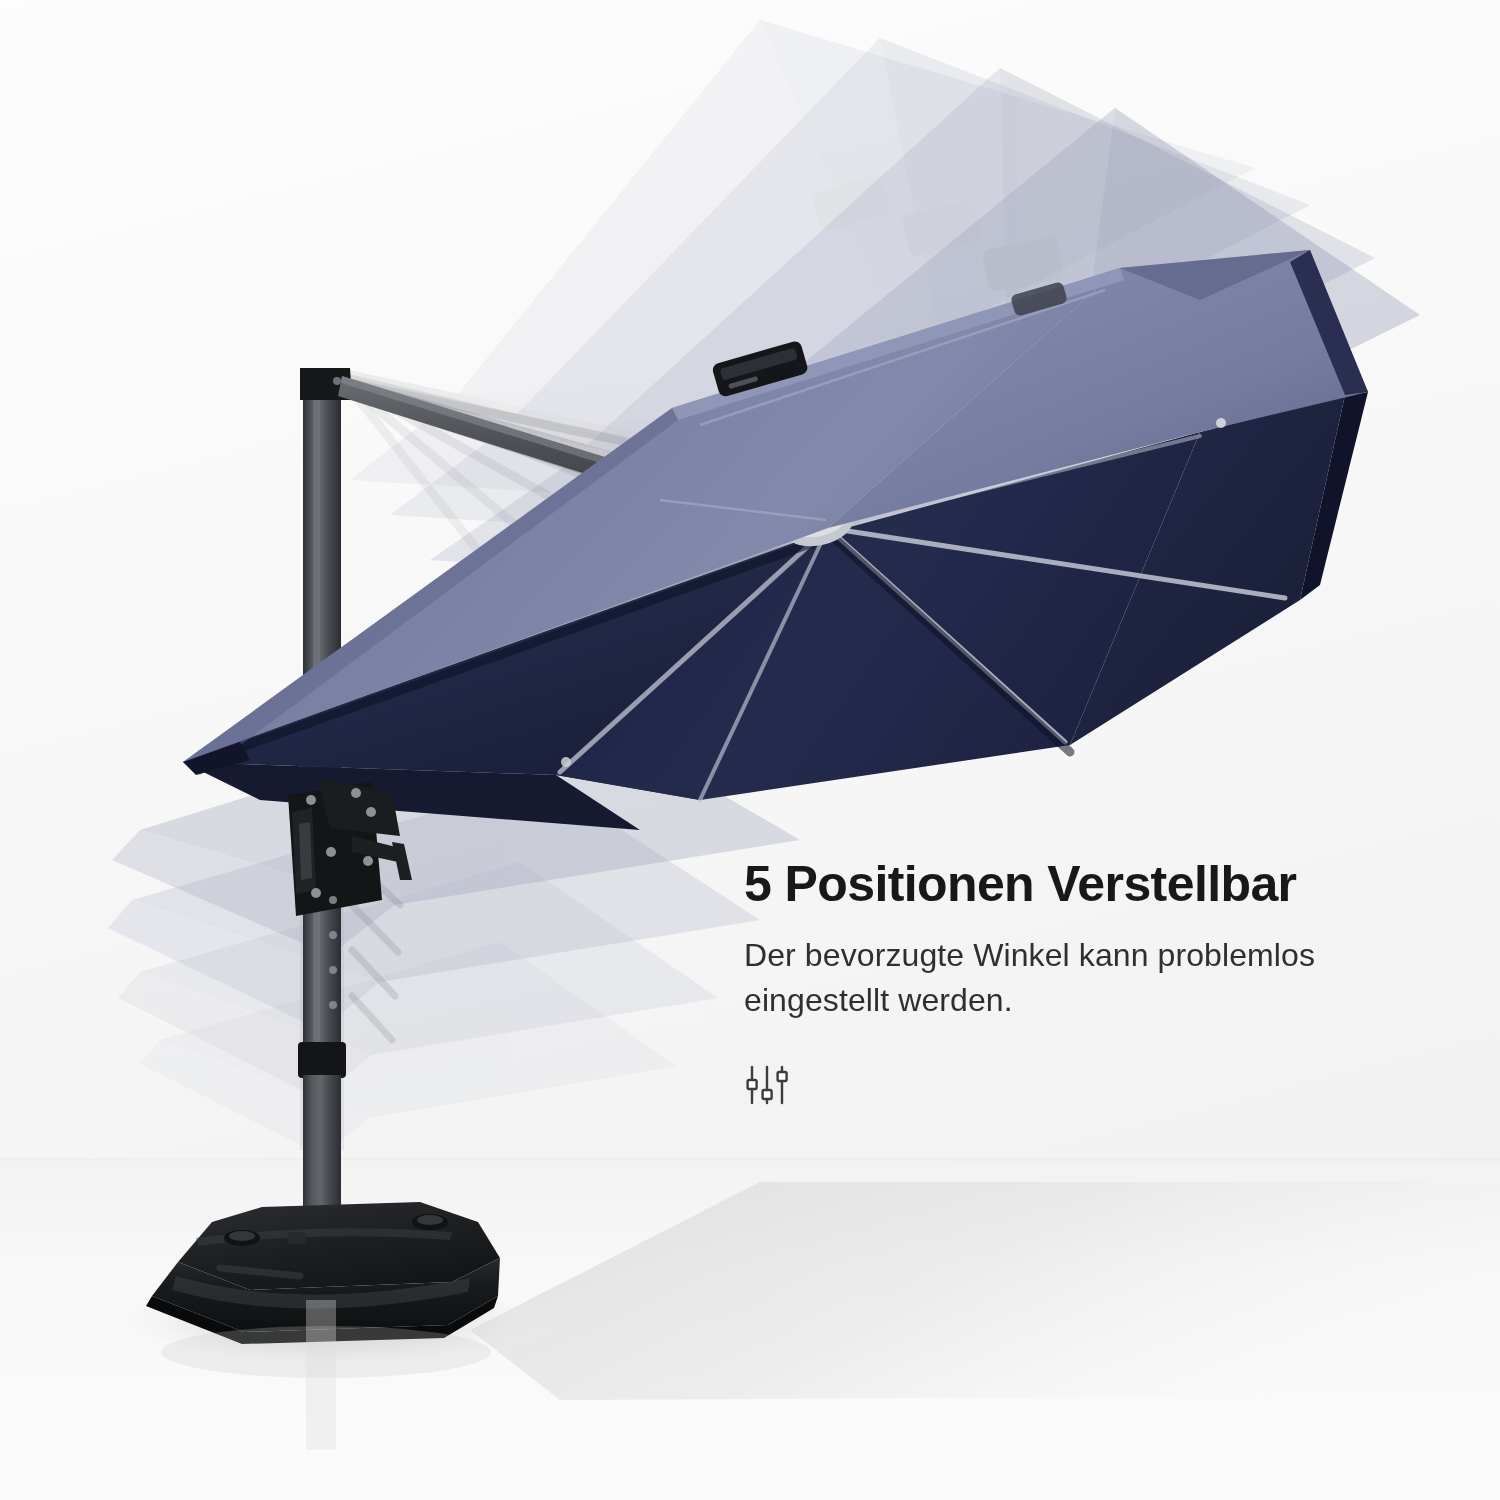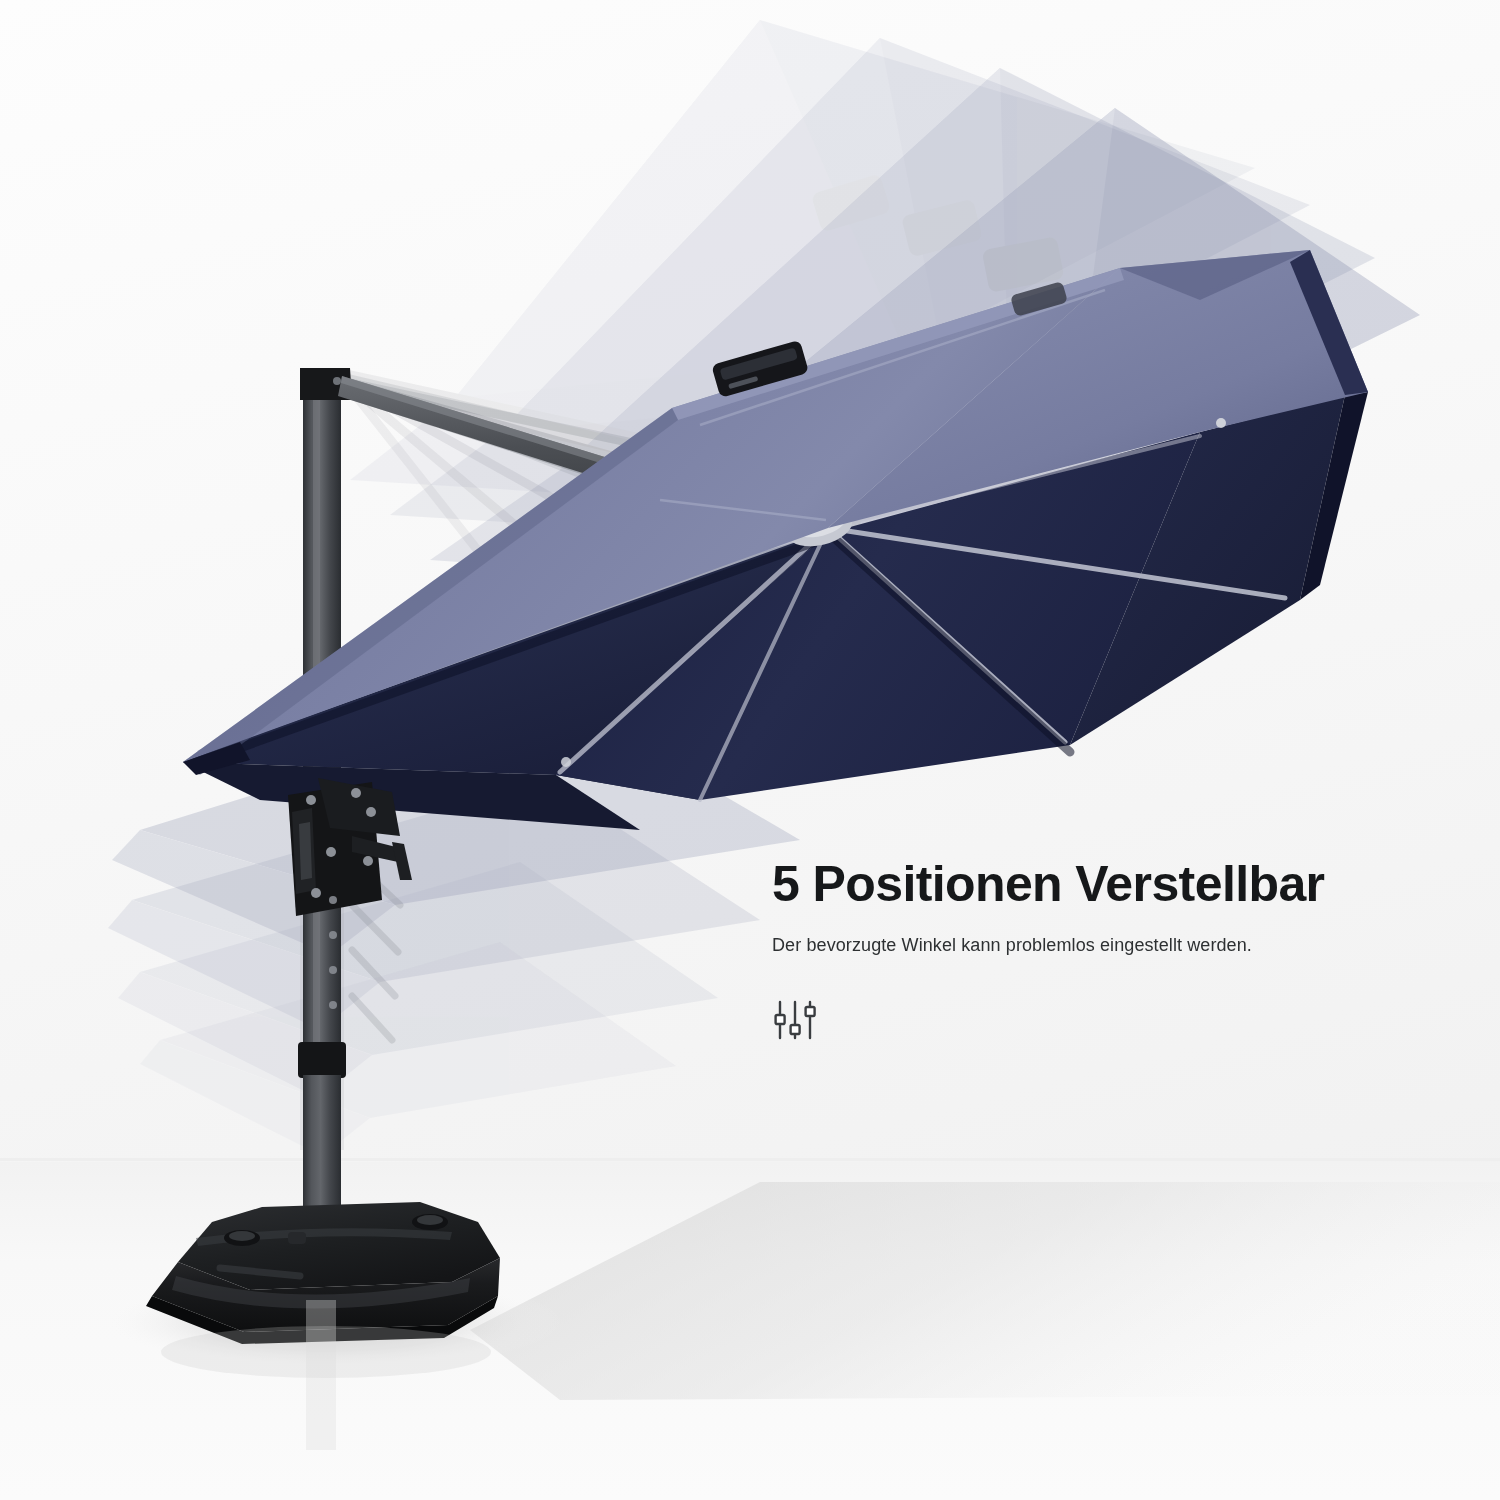--- a/index.html
+++ b/index.html
@@ -29,36 +29,36 @@
   }
   #photo svg {
     display: block;
     width: 1500px;
     height: 1500px;
   }
 
   
   #copy {
     position: absolute;
-    left: 772px;
+    left: 744px;
     top: 858px;
     width: 720px;
   }
   #headline {
     margin: 0;
     font-size: 50px;
     line-height: 1.06;
     font-weight: 700;
     letter-spacing: -0.6px;
     color: #16181a;
     white-space: nowrap;
   }
   #subcopy {
     margin: 22px 0 0 0;
-    font-size: 18px;
+    font-size: 32px;
     line-height: 1.42;
     font-weight: 400;
     letter-spacing: 0.1px;
     color: #2d3032;
     max-width: 640px;
   }
   #feature-icon {
     margin-top: 38px;
     width: 46px;
     height: 46px;

